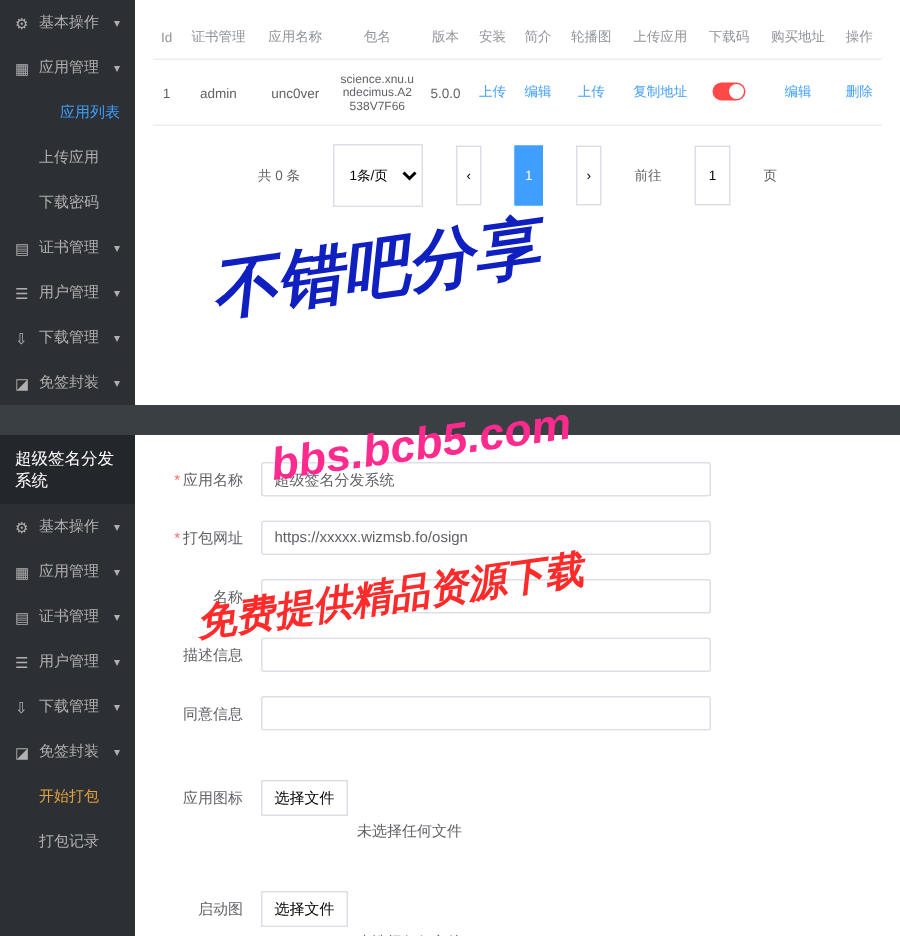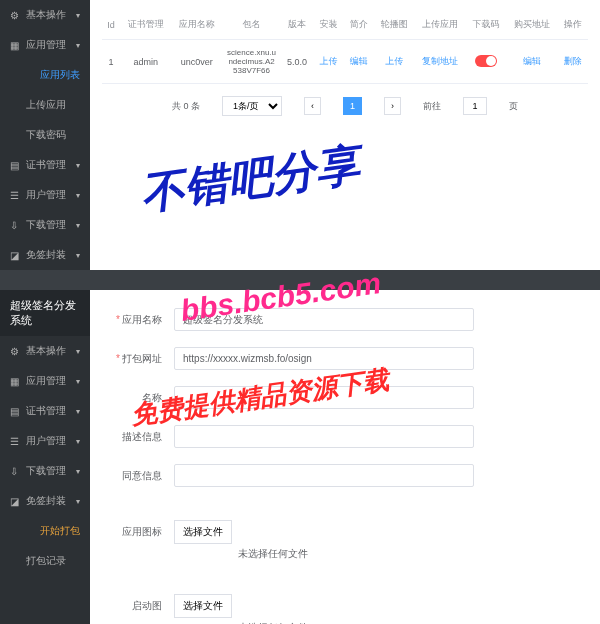--- a/index.html
+++ b/index.html
@@ -2,32 +2,32 @@
 <html><head>
 <meta charset="utf-8">
 <style>
 * { margin: 0; padding: 0; box-sizing: border-box; }
 body { font-family: "Microsoft YaHei", Arial, sans-serif; font-size: 11px; color: #606266; background: #f5f5f5; width: 600px; }
 .panel { display: flex; background: #fff; }
 .sidebar { width: 90px; background: #2c3034; color: #bdbdbd; font-size: 10px; }
 .sidebar-title { background: #23272b; color: #fff; padding: 8px 10px; font-size: 11px; }
 .menu-item { display: flex; align-items: center; padding: 8px 10px; cursor: pointer; color: #b0b0b0; }
 .menu-item.active { color: #409eff; justify-content: flex-end; }
-.menu-item.highlight { color: #e6a23c; justify-content: flex-end; }
+.menu-item.highlight { color: #e6a23c; }
 .menu-icon { width: 10px; height: 10px; margin-right: 6px; display: inline-block; }
 .menu-item .chev { margin-left: auto; font-size: 8px; }
 .content { flex: 1; padding: 10px 12px; min-height: 230px; }
 table { width: 100%; border-collapse: collapse; font-size: 9px; }
 th, td { padding: 8px 4px; text-align: center; border-bottom: 1px solid #ebeef5; }
 th { color: #909399; font-weight: normal; }
 .link { color: #409eff; cursor: pointer; }
 .toggle { width: 22px; height: 12px; background: #ff4949; border-radius: 6px; display: inline-block; position: relative; }
 .toggle::after { content: ""; position: absolute; right: 1px; top: 1px; width: 10px; height: 10px; background: #fff; border-radius: 50%; }
 .pagination { display: flex; align-items: center; justify-content: center; gap: 22px; margin-top: 12px; font-size: 9px; color: #606266; }
-.pg-btn { padding: 3px 6px; border: 1px solid #dcdfe6; background: #fff; cursor: pointer; font-size: 9px; }
+.pg-btn { padding: 14px 6px; border: 1px solid #dcdfe6; background: #fff; cursor: pointer; font-size: 9px; }
 .pg-cur { background: #409eff; color: #fff; border-color: #409eff; }
 .gap { height: 20px; background: #3a3f44; }
 .form-row { display: flex; align-items: center; padding: 8px 0; font-size: 10px; }
 .form-label { width: 60px; text-align: right; margin-right: 12px; color: #606266; }
 .req::before { content: "*"; color: #f56c6c; margin-right: 2px; }
 .form-input { flex: 1; max-width: 300px; padding: 5px 8px; border: 1px solid #dcdfe6; border-radius: 2px; font-size: 10px; color: #606266; }
 .form-input::placeholder { color: #c0c4cc; }
 .file-btn { padding: 4px 8px; border: 1px solid #dcdfe6; background: #fff; font-size: 10px; cursor: pointer; }
 .file-txt { margin-left: 6px; font-size: 10px; color: #606266; margin-top: 44px; }
 .radio { display: inline-flex; align-items: center; margin-right: 14px; cursor: pointer; }

